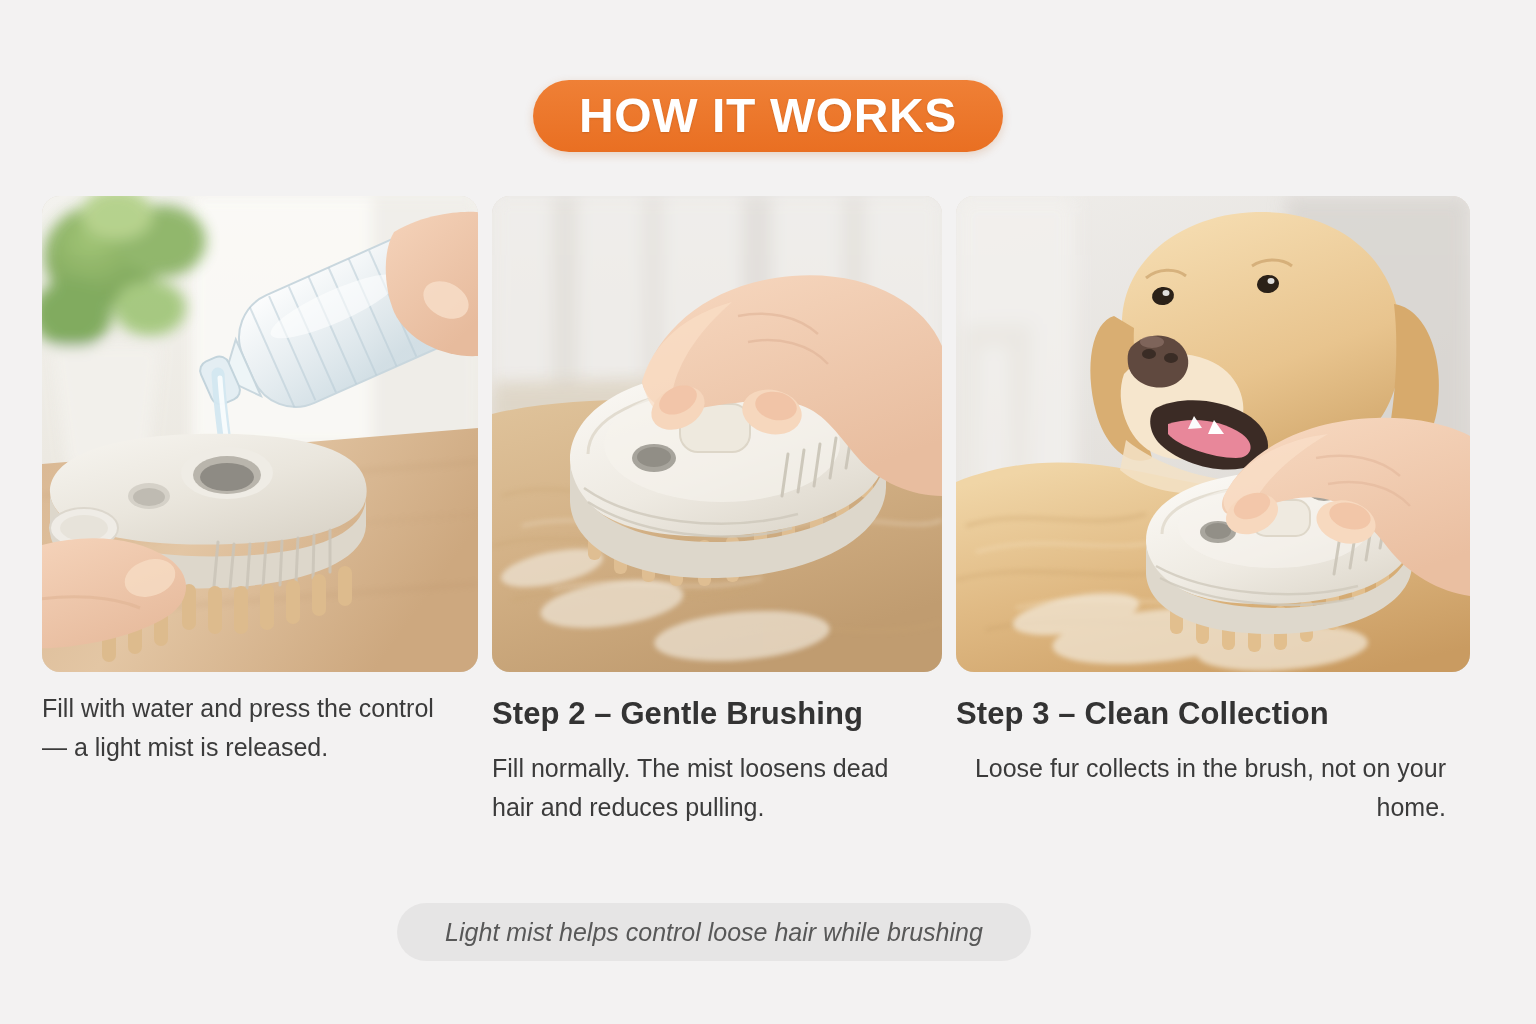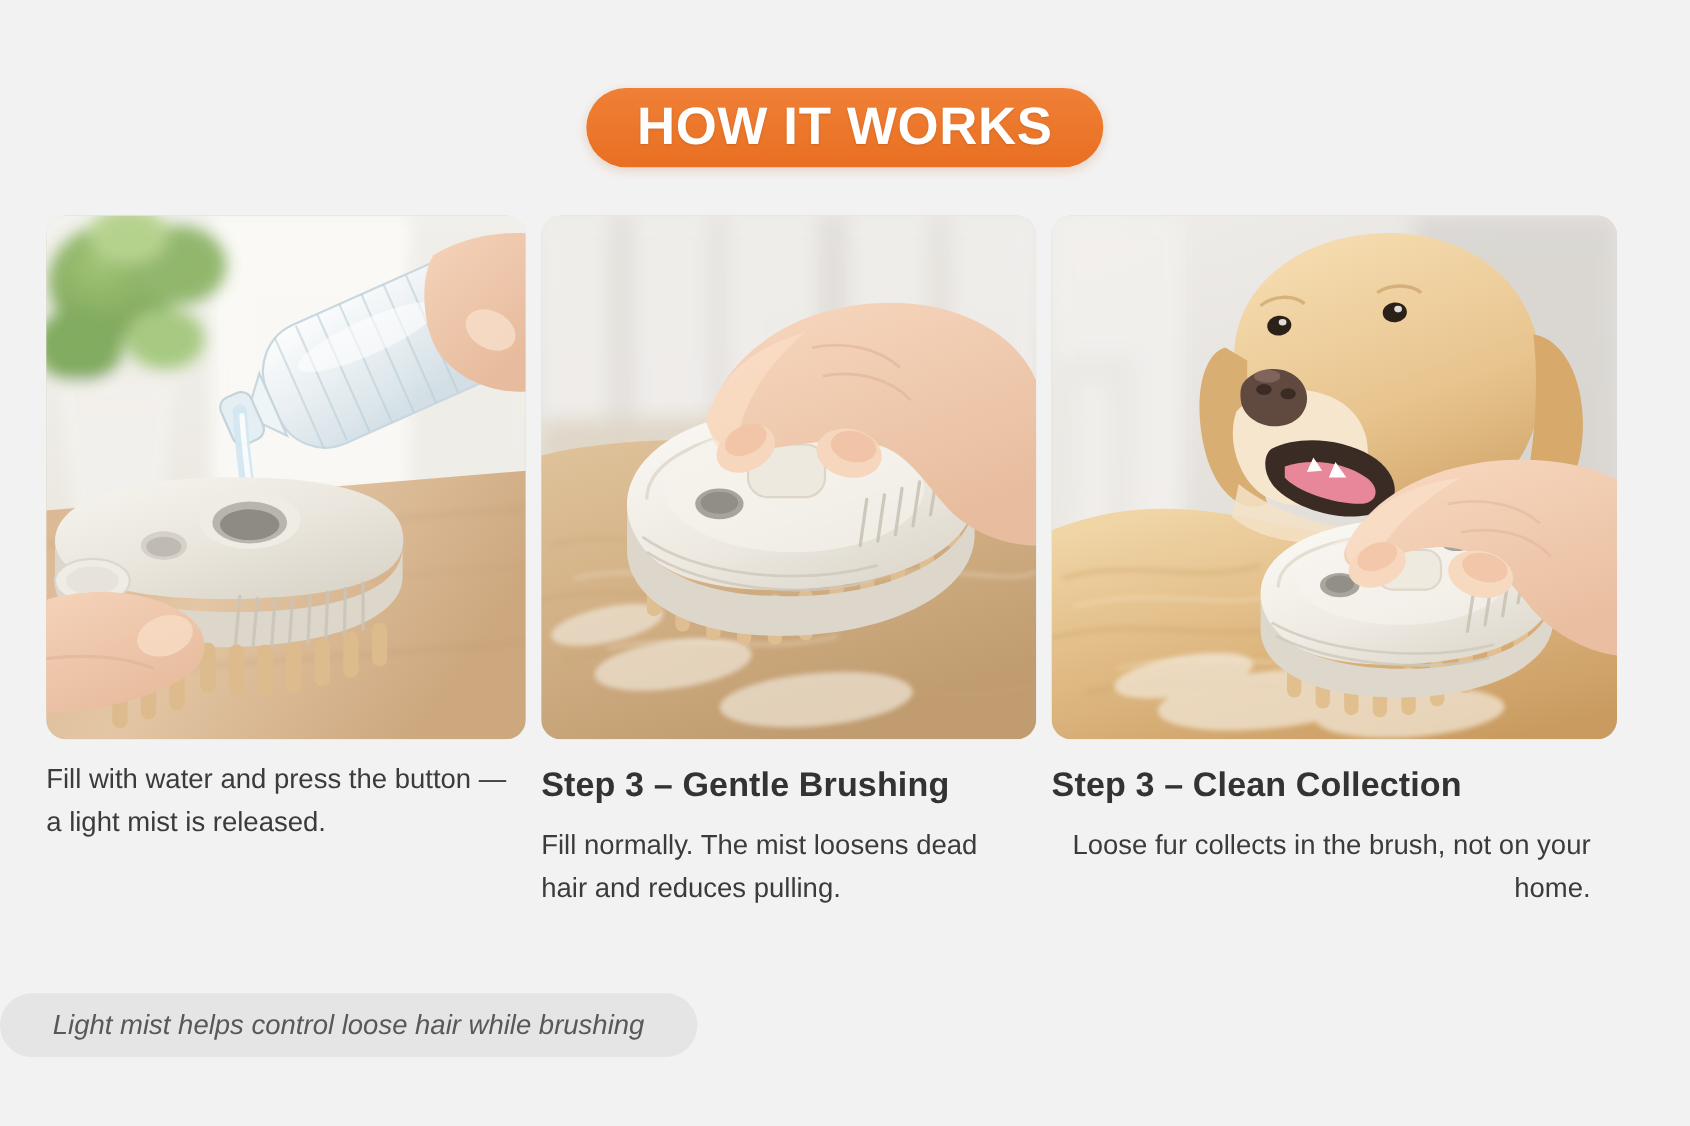--- a/index.html
+++ b/index.html
@@ -101,20 +101,21 @@
   .step:nth-child(2) .step-body { max-width: 420px; }
   .step:nth-child(3) .step-body { max-width: 490px; text-align: right; }
 
   
   .footer-wrap {
     position: absolute;
     top: 903px;
     left: 0;
     width: 1428px;
     display: flex;
+    justify-content: center;
   }
 
   .caption-pill {
     height: 58px;
     padding: 0 48px;
     border-radius: 999px;
     background: #e6e5e5;
     display: flex;
     align-items: center;
     justify-content: center;
@@ -262,21 +263,21 @@
           </g>
 
           <path d="M-10 352 C40 336 92 340 126 362 C150 378 150 404 126 420 C86 446 16 454 -10 452 Z" fill="url(#s1hand)"></path>
           <ellipse cx="108" cy="382" rx="26" ry="18" fill="#f7ddc6" opacity="0.75" transform="rotate(-18 108 382)"></ellipse>
           <path d="M-10 404 C30 398 70 400 98 412" stroke="#dfb495" stroke-width="3" fill="none" opacity="0.6"></path>
 
           <path d="M352 36 C392 12 436 16 436 16 L436 160 C404 162 366 146 352 116 C342 92 340 56 352 36 Z" fill="url(#s1hand)"></path>
           <ellipse cx="404" cy="104" rx="24" ry="17" fill="#f8dfc9" opacity="0.8" transform="rotate(28 404 104)"></ellipse>
         </svg>
       </div>
-      <div class="step-body">Fill with water and press the button — a light mist is released.</div>
+      <div class="step-body">Fill with water and press the control — a light mist is released.</div>
     </div>
 
     <div class="step">
       <div class="photo">
         <svg viewBox="0 0 450 476" preserveAspectRatio="xMidYMid slice" role="img">
           <defs>
             <linearGradient id="s2bg" x1="0" y1="0" x2="0" y2="1">
               <stop offset="0" stop-color="#eceae7"></stop>
               <stop offset="1" stop-color="#dedad3"></stop>
             </linearGradient>
@@ -379,21 +380,21 @@
           <ellipse cx="186" cy="212" rx="28" ry="20" fill="#f6d6bc" transform="rotate(-26 186 212)"></ellipse>
           <ellipse cx="186" cy="204" rx="20" ry="13" fill="#f2c3a6" opacity="0.9" transform="rotate(-26 186 204)"></ellipse>
           <ellipse cx="280" cy="216" rx="30" ry="22" fill="#f6d7bd" transform="rotate(12 280 216)"></ellipse>
           <ellipse cx="284" cy="210" rx="21" ry="14" fill="#f1c2a4" opacity="0.9" transform="rotate(12 284 210)"></ellipse>
           <g stroke="#e0b498" stroke-width="2.5" fill="none" opacity="0.6">
             <path d="M246 120 C276 114 306 120 326 138"></path>
             <path d="M256 146 C286 140 318 148 336 168"></path>
           </g>
         </svg>
       </div>
-      <div class="step-title">Step 3 – Gentle Brushing</div>
+      <div class="step-title">Step 2 – Gentle Brushing</div>
       <div class="step-body">Fill normally. The mist loosens dead hair and reduces pulling.</div>
     </div>
 
     <div class="step">
       <div class="photo">
         <svg viewBox="0 0 514 476" preserveAspectRatio="xMidYMid slice" role="img">
           <defs>
             <linearGradient id="s3bg" x1="0" y1="0" x2="0.4" y2="1">
               <stop offset="0" stop-color="#efedea"></stop>
               <stop offset="1" stop-color="#dcd8d3"></stop>

